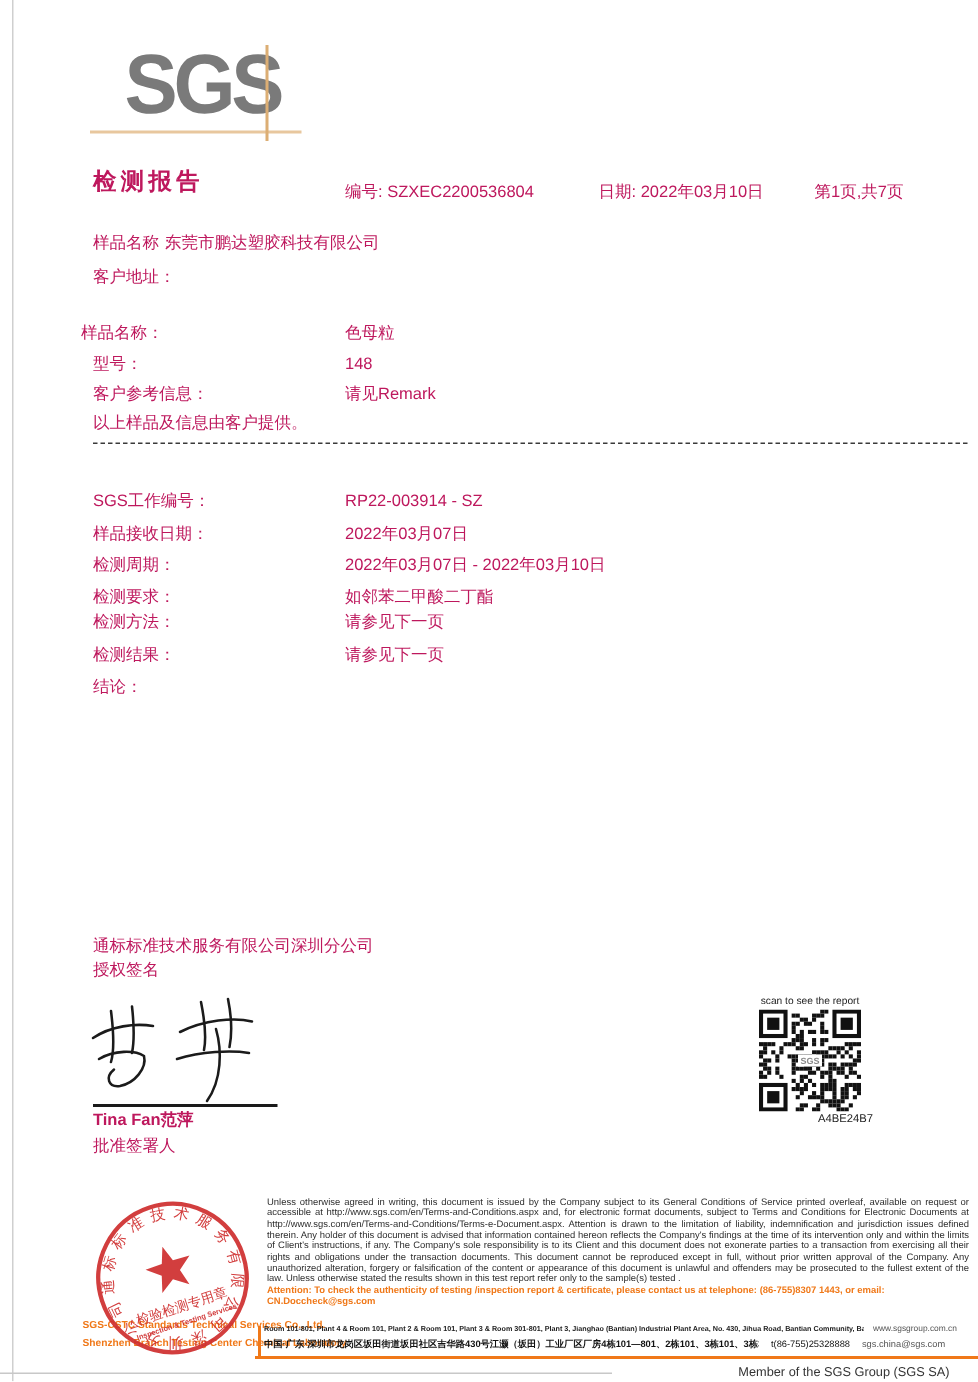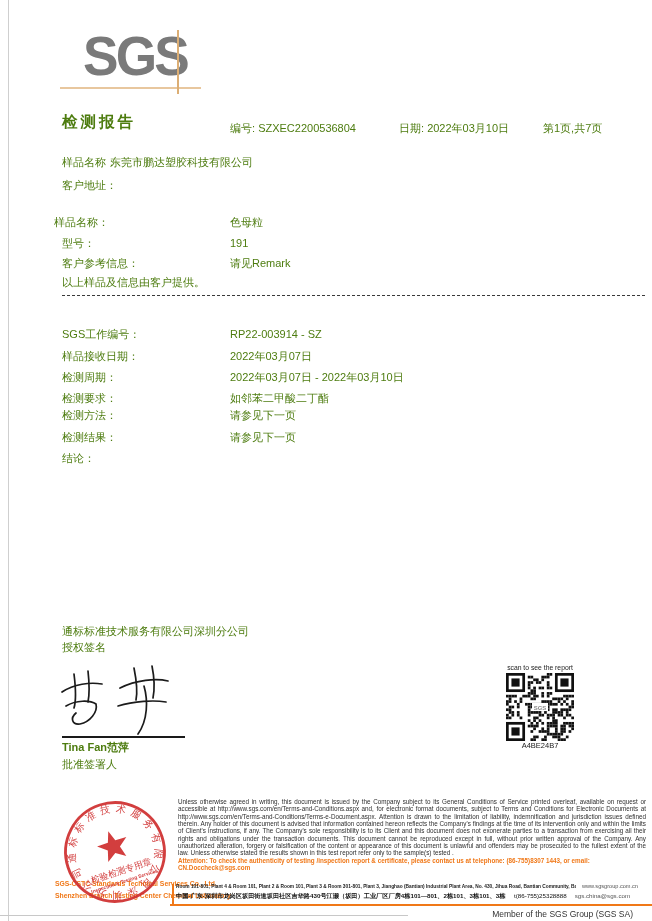--- a/index.html
+++ b/index.html
@@ -1,31 +1,31 @@
 <!DOCTYPE html>
 <html><head>
 <meta charset="utf-8">
 <style>
   html,body{margin:0;padding:0;background:#ffffff;}
   .page{position:relative;width:652px;height:921px;background:#fff;overflow:hidden;
         font-family:"Liberation Sans","DejaVu Sans",sans-serif;color:#161616;}
-  .t{position:absolute;font-size:11px;line-height:14px;white-space:nowrap;color:#4d7c0f;}
+  .t{position:absolute;font-size:11px;line-height:14px;white-space:nowrap;color:#be185d;}
   .title{font-size:15.5px;font-weight:bold;letter-spacing:3px;}
   .edge{position:absolute;left:8px;top:0;width:1px;height:921px;background:#cfcfcf;}
   .logo{position:absolute;left:83px;top:26px;font-size:56px;font-weight:bold;color:#7a7a7a;
         letter-spacing:-3px;transform:scaleX(.95);transform-origin:left;line-height:60px;}
   .logo-h{position:absolute;left:60px;top:87px;width:141px;height:2px;background:#e8c79e;}
   .logo-v{position:absolute;left:177px;top:30px;width:2px;height:64px;background:#dcae74;}
   .dashes{position:absolute;left:62px;top:295px;width:583px;border-top:1.5px dashed #3a3a3a;}
   .para{position:absolute;left:230px;top:450px;width:418px;font-size:11px;line-height:14.6px;
         white-space:normal;color:#161616;}
   .sig-line{position:absolute;left:62px;top:736px;width:123px;height:1.5px;background:#1a1a1a;}
   .qr-cap{position:absolute;left:498px;top:664px;width:84px;text-align:center;font-size:6.8px;color:#222;}
   .qr-code{position:absolute;left:506px;top:673px;}
-  .qr-id{position:absolute;left:498px;top:741px;width:84px;text-align:center;font-size:7.5px;color:#222;}
+  .qr-id{position:absolute;left:498px;top:741px;width:84px;text-align:right;font-size:7.5px;color:#222;}
   .stamp{position:absolute;left:58px;top:795px;width:114px;height:114px;transform:rotate(-18deg);opacity:.92;}
   .cstc{position:absolute;font-size:6.8px;font-weight:bold;color:#f07818;white-space:nowrap;}
   .disc{position:absolute;left:178px;top:798px;width:468px;font-size:6.3px;line-height:7.35px;
         color:#2e2e2e;text-align:justify;}
   .disc .att{color:#f07818;font-weight:bold;text-align:left;}
   .addr-wrap{position:absolute;left:176px;top:883px;width:472px;}
   .addr1{display:flex;gap:6px;align-items:baseline;}
   .addr-en{font-size:4.8px;font-weight:bold;color:#222;white-space:nowrap;overflow:hidden;max-width:400px;}
   .addr-web{font-size:5.6px;color:#555;white-space:nowrap;}
   .addr2{display:flex;gap:8px;align-items:baseline;margin-top:2.5px;}
@@ -54,21 +54,21 @@
   <span class="t" style="top:121px;left:399px"><span>日期:</span>&nbsp;<span>2022年03月10日</span></span>
   <span class="t" style="top:121px;left:543px">第1页,共7页</span>
 
   <span class="t" style="top:155px;left:62px">样品名称：</span>
   <span class="t" style="top:155px;left:110px">东莞市鹏达塑胶科技有限公司</span>
   <span class="t" style="top:178px;left:62px">客户地址：</span>
 
   <span class="t" style="top:215px;left:54px">样品名称：</span>
   <span class="t" style="top:215px;left:230px">色母粒</span>
   <span class="t" style="top:236px;left:62px">型号：</span>
-  <span class="t" style="top:236px;left:230px">191</span>
+  <span class="t" style="top:236px;left:230px">148</span>
   <span class="t" style="top:256px;left:62px">客户参考信息：</span>
   <span class="t" style="top:256px;left:230px">请见Remark</span>
   <span class="t" style="top:275px;left:62px">以上样品及信息由客户提供。</span>
 
   <div class="dashes"></div>
 
   <span class="t" style="top:327px;left:62px">SGS工作编号：</span>
   <span class="t" style="top:327px;left:230px">RP22-003914 - SZ</span>
   <span class="t" style="top:349px;left:62px">样品接收日期：</span>
   <span class="t" style="top:349px;left:230px">2022年03月07日</span>

